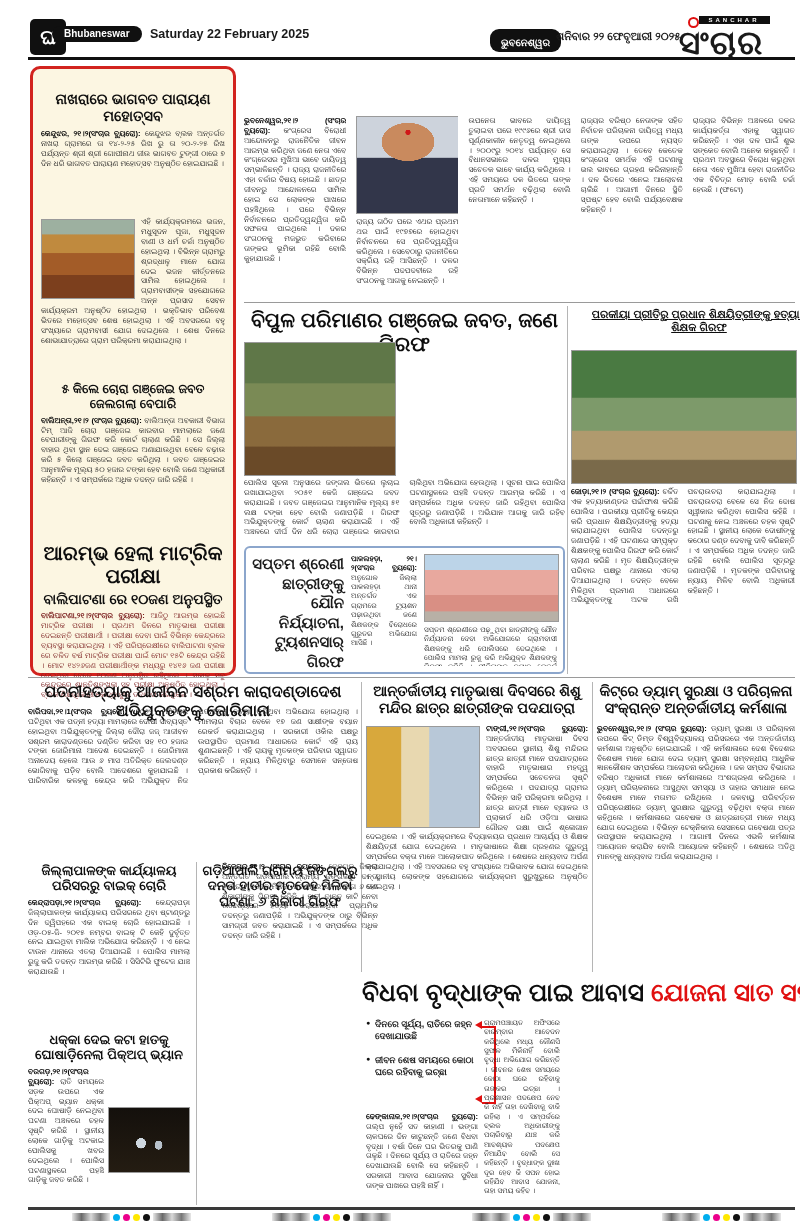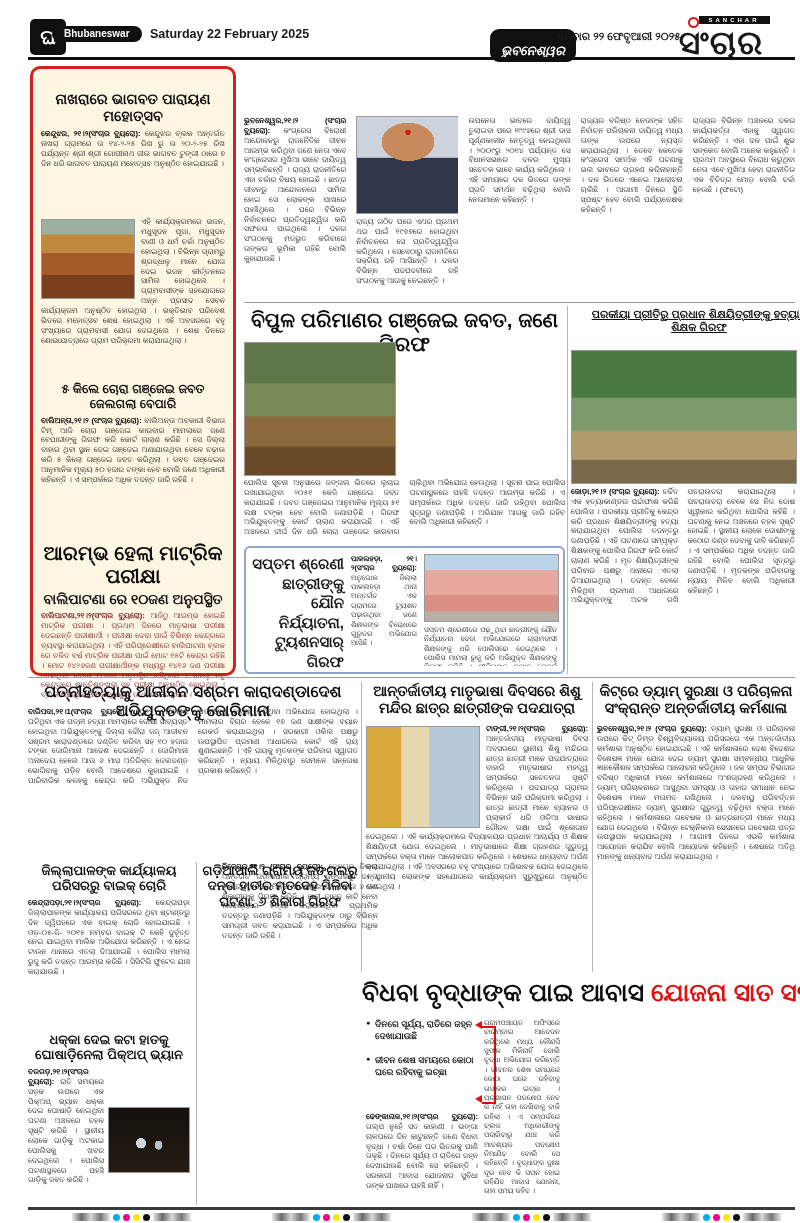--- a/index.html
+++ b/index.html
@@ -5,21 +5,21 @@
   html,body{margin:0;padding:0;background:#e8e8e8;}
   .page{position:relative;width:800px;height:1223px;background:#ffffff;margin:0 auto;
         font-family:"Liberation Sans","DejaVu Sans",sans-serif;color:#1a1a1a;overflow:hidden;}
   .abs{position:absolute;}
   
   .hdr-square{left:30px;top:19px;width:36px;height:36px;background:#101010;border-radius:5px;
               color:#fff;font-size:20px;font-weight:bold;display:flex;align-items:center;justify-content:center;}
   .hdr-pill{background:#101010;color:#fff;border-radius:9px;font-weight:bold;}
   .pill-en{left:52px;top:26px;font-size:10px;padding:2px 12px 3px;}
   .hdr-date-en{left:150px;top:27px;font-size:12.5px;font-weight:bold;}
-  .pill-od{left:490px;top:29px;font-size:13px;padding:14px 11px 3px;font-style:italic;}
+  .pill-od{left:490px;top:29px;font-size:10px;padding:8px 11px 3px;}
   .hdr-date-od{left:556px;top:30px;font-size:11px;font-weight:bold;}
   .logo-wrap{left:662px;top:8px;width:118px;text-align:center;}
   .logo-strip{display:inline-block;background:#101010;color:#fff;font-size:6px;letter-spacing:3px;
               padding:1px 10px;margin-left:26px;font-weight:bold;}
   .logo-od{font-size:33px;font-weight:bold;line-height:1.02;letter-spacing:1px;}
   .logo-ring{position:absolute;left:26px;top:9px;width:7px;height:7px;border:2.5px solid #e01010;border-radius:50%;}
   .hdr-rule{left:28px;top:57px;width:767px;height:3px;background:#101010;}
   
   .hl{font-weight:bold;color:#0d0d0d;text-align:center;line-height:1.18;}
   .body-t{font-size:7.6px;line-height:1.3;text-align:justify;overflow:hidden;color:#222;}

